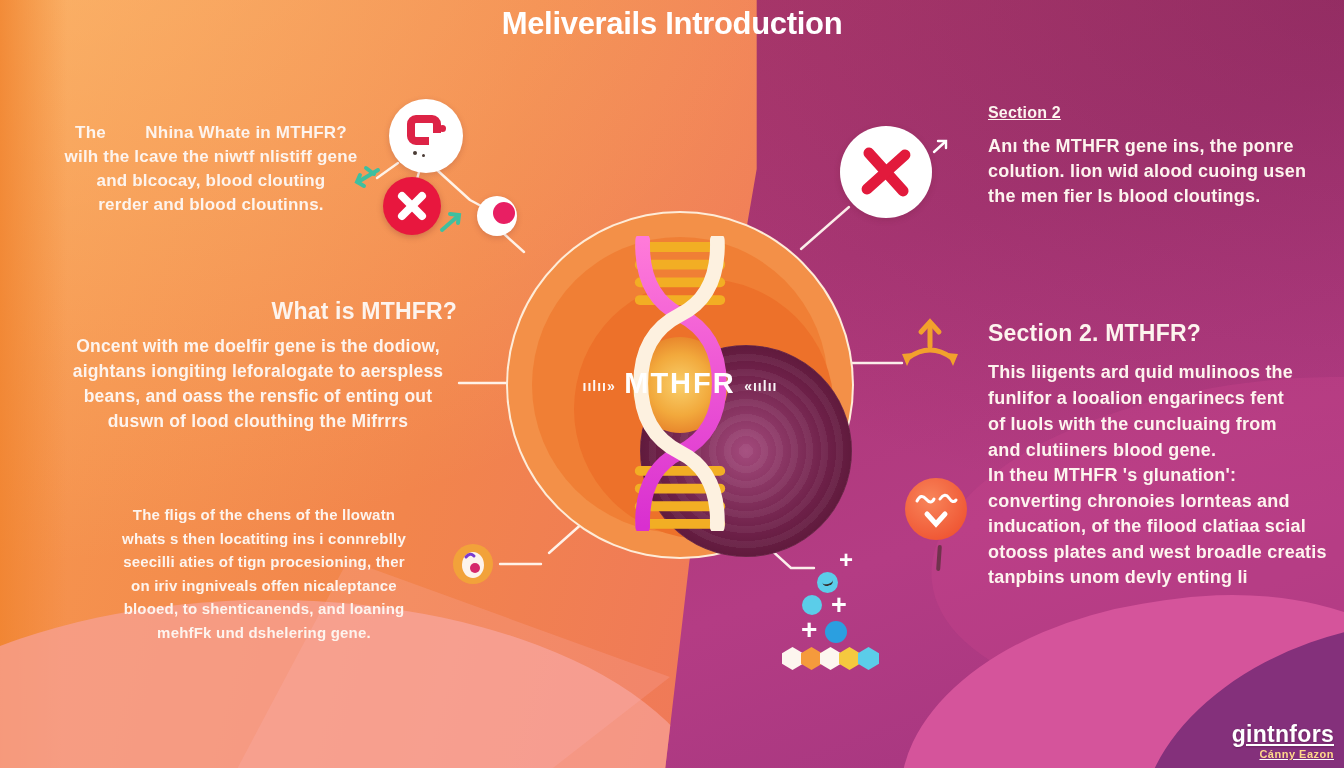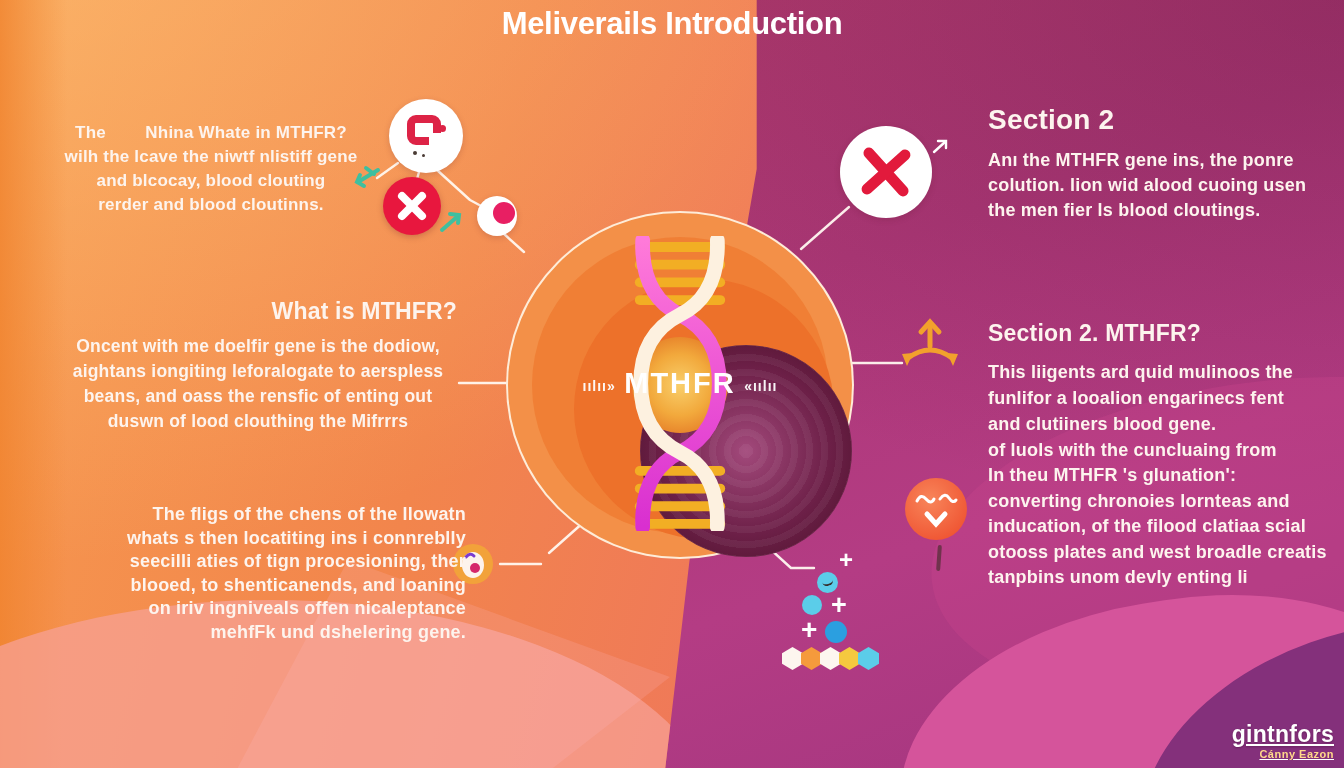--- a/index.html
+++ b/index.html
@@ -20,23 +20,23 @@
   .left-wave{position:absolute;left:-180px;top:600px;width:900px;height:460px;background:rgba(247,160,148,.75);border-radius:50%;}
   .left-facet{position:absolute;left:210px;top:560px;width:460px;height:260px;background:rgba(255,190,200,.18);
     clip-path:polygon(30% 0,100% 45%,60% 100%,0 100%);}
   
   .tblock{position:absolute;color:#fdf4ee;font-weight:600;letter-spacing:.2px;z-index:7;}
   .tblock .line{white-space:pre-wrap;}
   .b1{left:35px;top:121px;width:352px;text-align:center;font-size:17px;line-height:24px;}
   .b2{left:55px;top:298px;width:406px;}
   .b2 .hd{font-size:23px;font-weight:800;text-align:right;padding-right:4px;}
   .b2 .body{margin-top:9px;text-align:center;font-size:17.5px;line-height:25px;}
-  .b3{left:62px;top:503px;width:404px;text-align:right;font-size:18px;line-height:23.5px;}
+  .b3{left:62px;top:503px;width:404px;text-align:center;font-size:15px;line-height:23.5px;}
   .s2{left:988px;top:104px;width:344px;}
-  .s2 .hd{font-size:28px;font-weight:800;}
+  .s2 .hd{font-size:16px;font-weight:800;text-decoration:underline;}
   .s2 .body{margin-top:12px;font-size:18px;line-height:25px;}
   .s2m{left:988px;top:281px;width:352px;margin-top:39px;}
   .s2m .hd{font-size:23px;font-weight:800;}
   .s2m .body{margin-top:12px;font-size:18px;line-height:26px;}
   .rb3{left:988px;top:463px;width:356px;font-size:18px;line-height:25.5px;}
   .title{position:absolute;top:6px;left:0;width:100%;text-align:center;color:#fff;
     font-size:31px;font-weight:800;letter-spacing:-.3px;z-index:7;}
   
   .ring1{position:absolute;left:506px;top:211px;width:348px;height:348px;border-radius:50%;
     background:#f39048;border:2px solid rgba(255,246,232,.9);box-sizing:border-box;z-index:3;}
@@ -162,41 +162,41 @@
       <div class="line">aightans iongiting leforalogate to aerspless</div>
       <div class="line">beans, and oass the rensfic of enting out</div>
       <div class="line">duswn of lood clouthing the Mifrrrs</div>
     </div>
   </div>
 
   <div class="tblock b3">
     <div class="line">The fligs of the chens of the llowatn</div>
     <div class="line">whats s then locatiting ins i connreblly</div>
     <div class="line">seecilli aties of tign procesioning, ther</div>
+    <div class="line">on iriv ingniveals offen nicaleptance</div>
     <div class="line">blooed, to shenticanends, and loaning</div>
-    <div class="line">on iriv ingniveals offen nicaleptance</div>
     <div class="line">mehfFk und dshelering gene.</div>
   </div>
 
   <div class="tblock s2">
     <div class="hd">Section 2</div>
     <div class="body">
       <div class="line">Anı the MTHFR gene ins, the ponre</div>
       <div class="line">colution. lion wid alood cuoing usen</div>
       <div class="line">the men fier ls blood cloutings.</div>
     </div>
   </div>
 
   <div class="tblock s2m">
     <div class="hd">Section 2. MTHFR?</div>
     <div class="body">
       <div class="line">This liigents ard quid mulinoos the</div>
       <div class="line">funlifor a looalion engarinecs fent</div>
+      <div class="line">of luols with the cuncluaing from</div>
       <div class="line">and clutiiners blood gene.</div>
-      <div class="line">of luols with the cuncluaing from</div>
     </div>
   </div>
 
   <div class="tblock rb3">
     <div class="line">In theu MTHFR 's glunation':</div>
     <div class="line">converting chronoies lornteas and</div>
     <div class="line">inducation, of the filood clatiaa scial</div>
     <div class="line">otooss plates and west broadle creatis</div>
     <div class="line">tanpbins unom devly enting li</div>
   </div>

